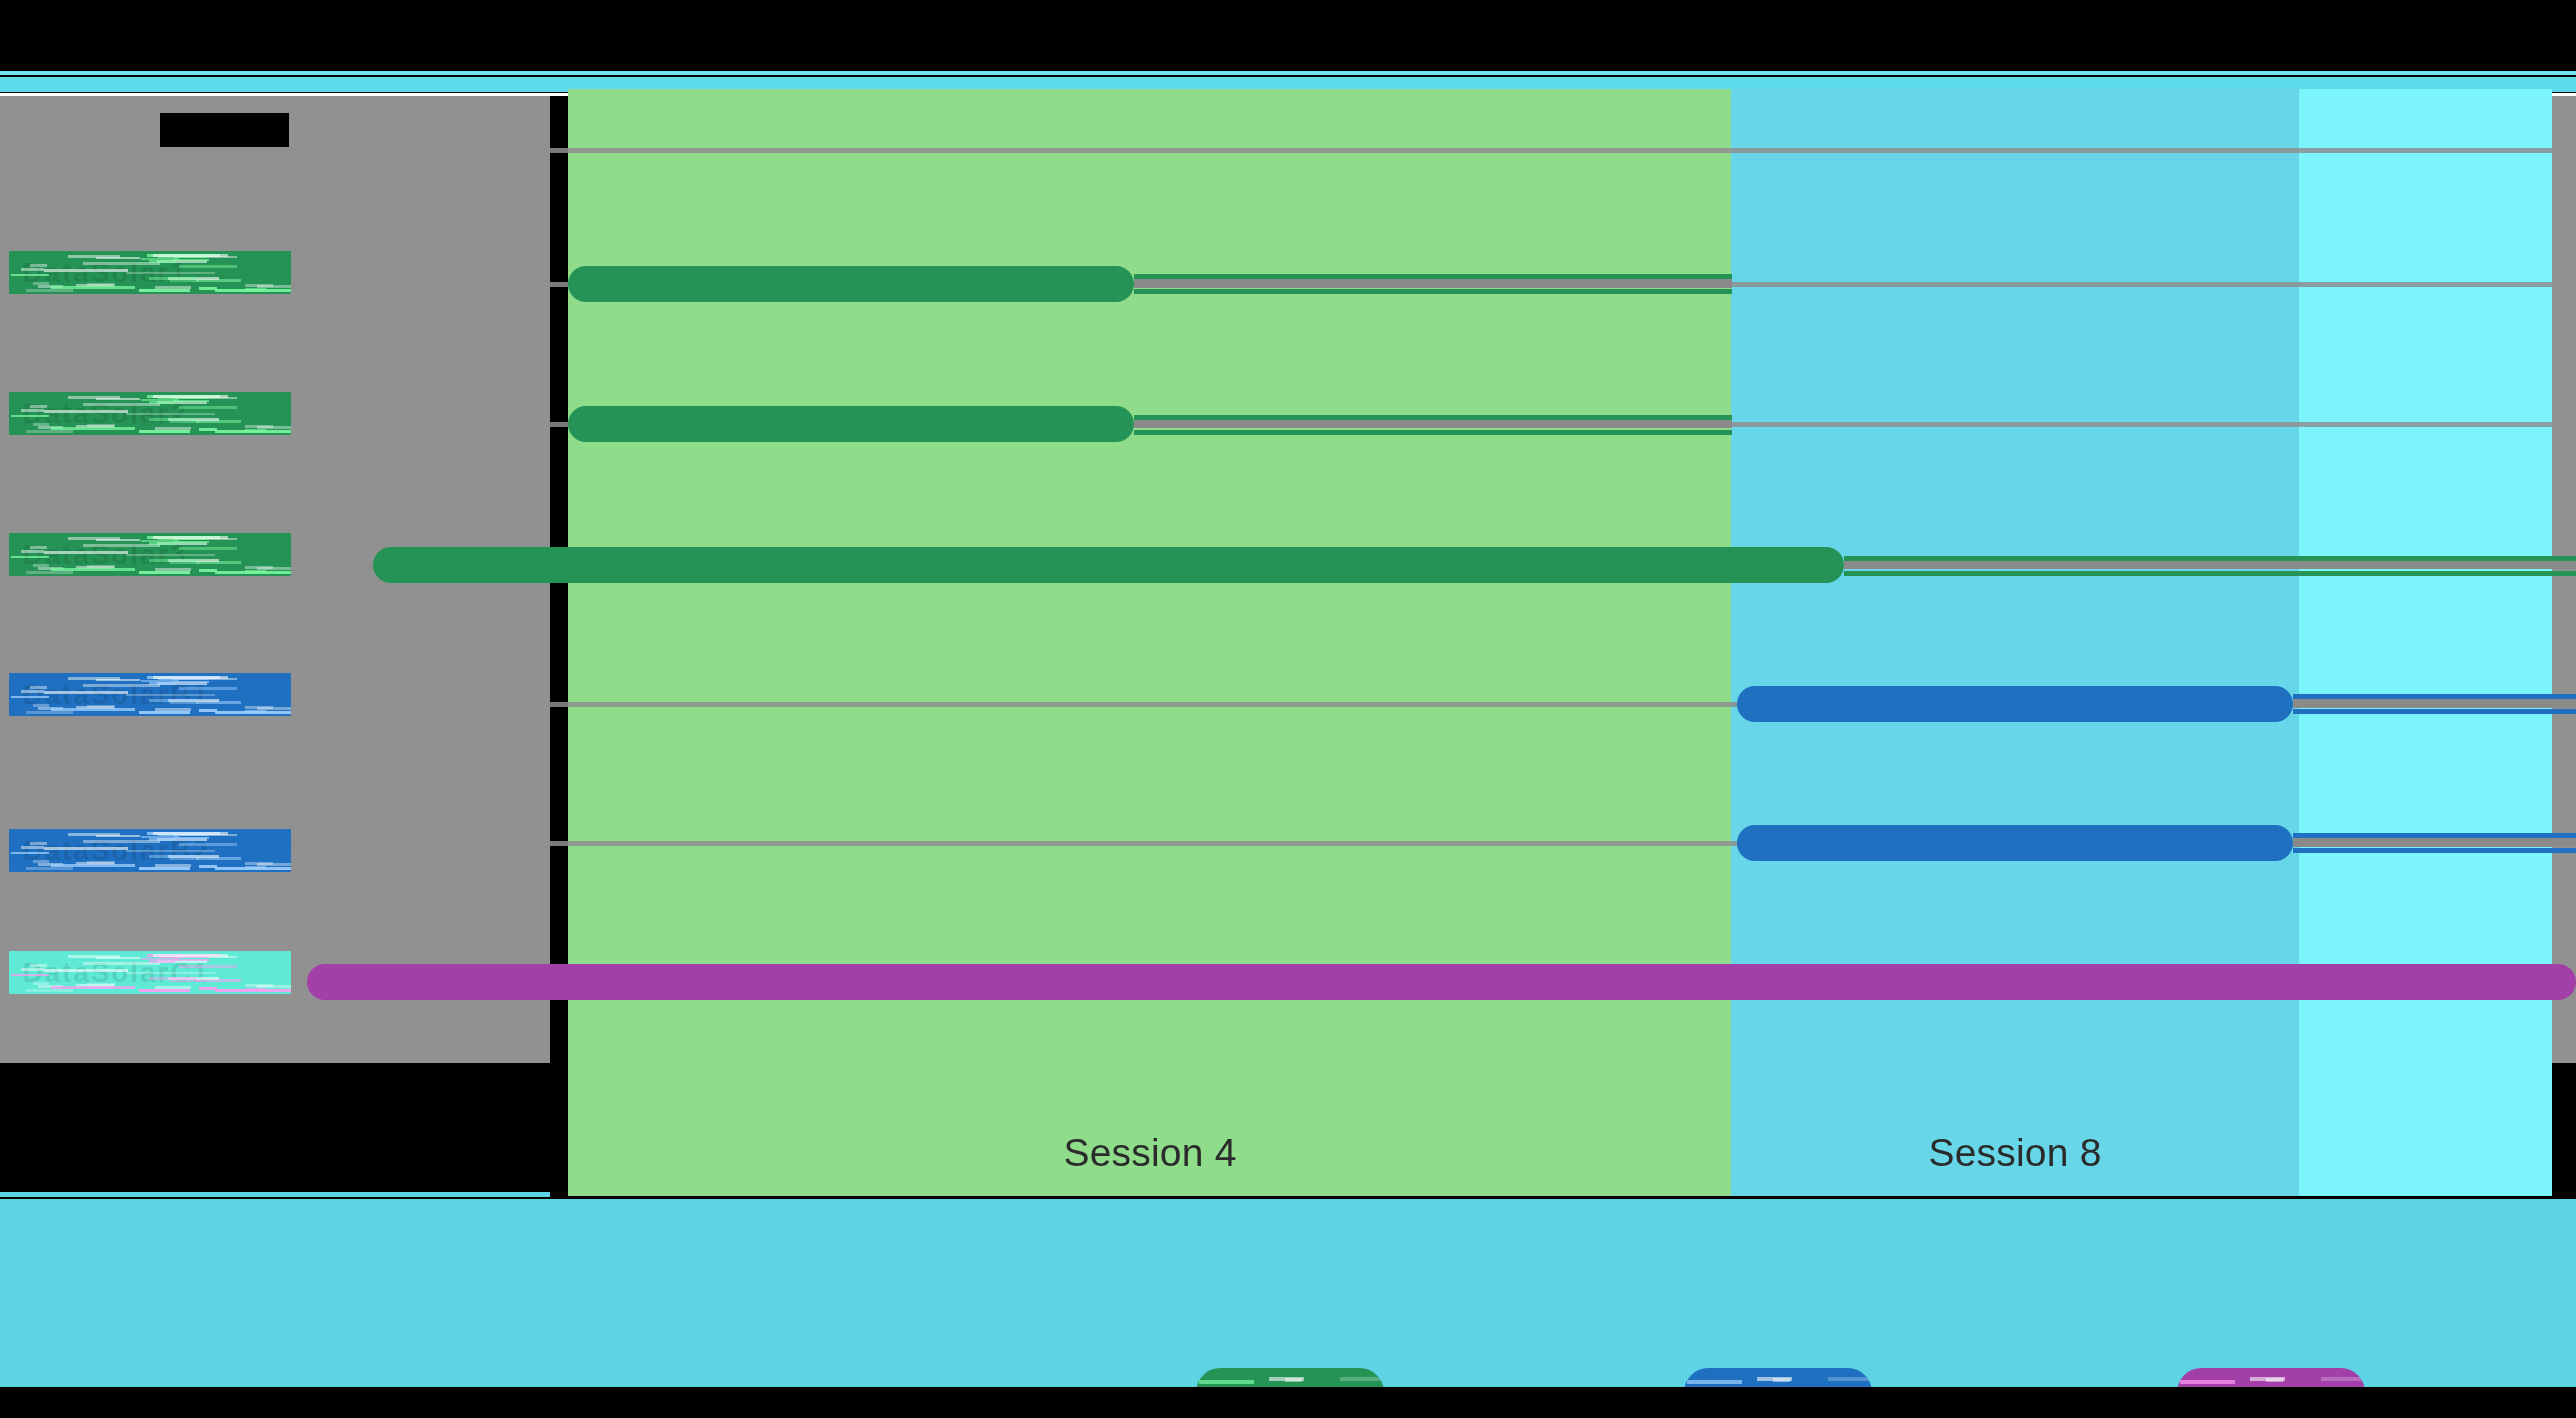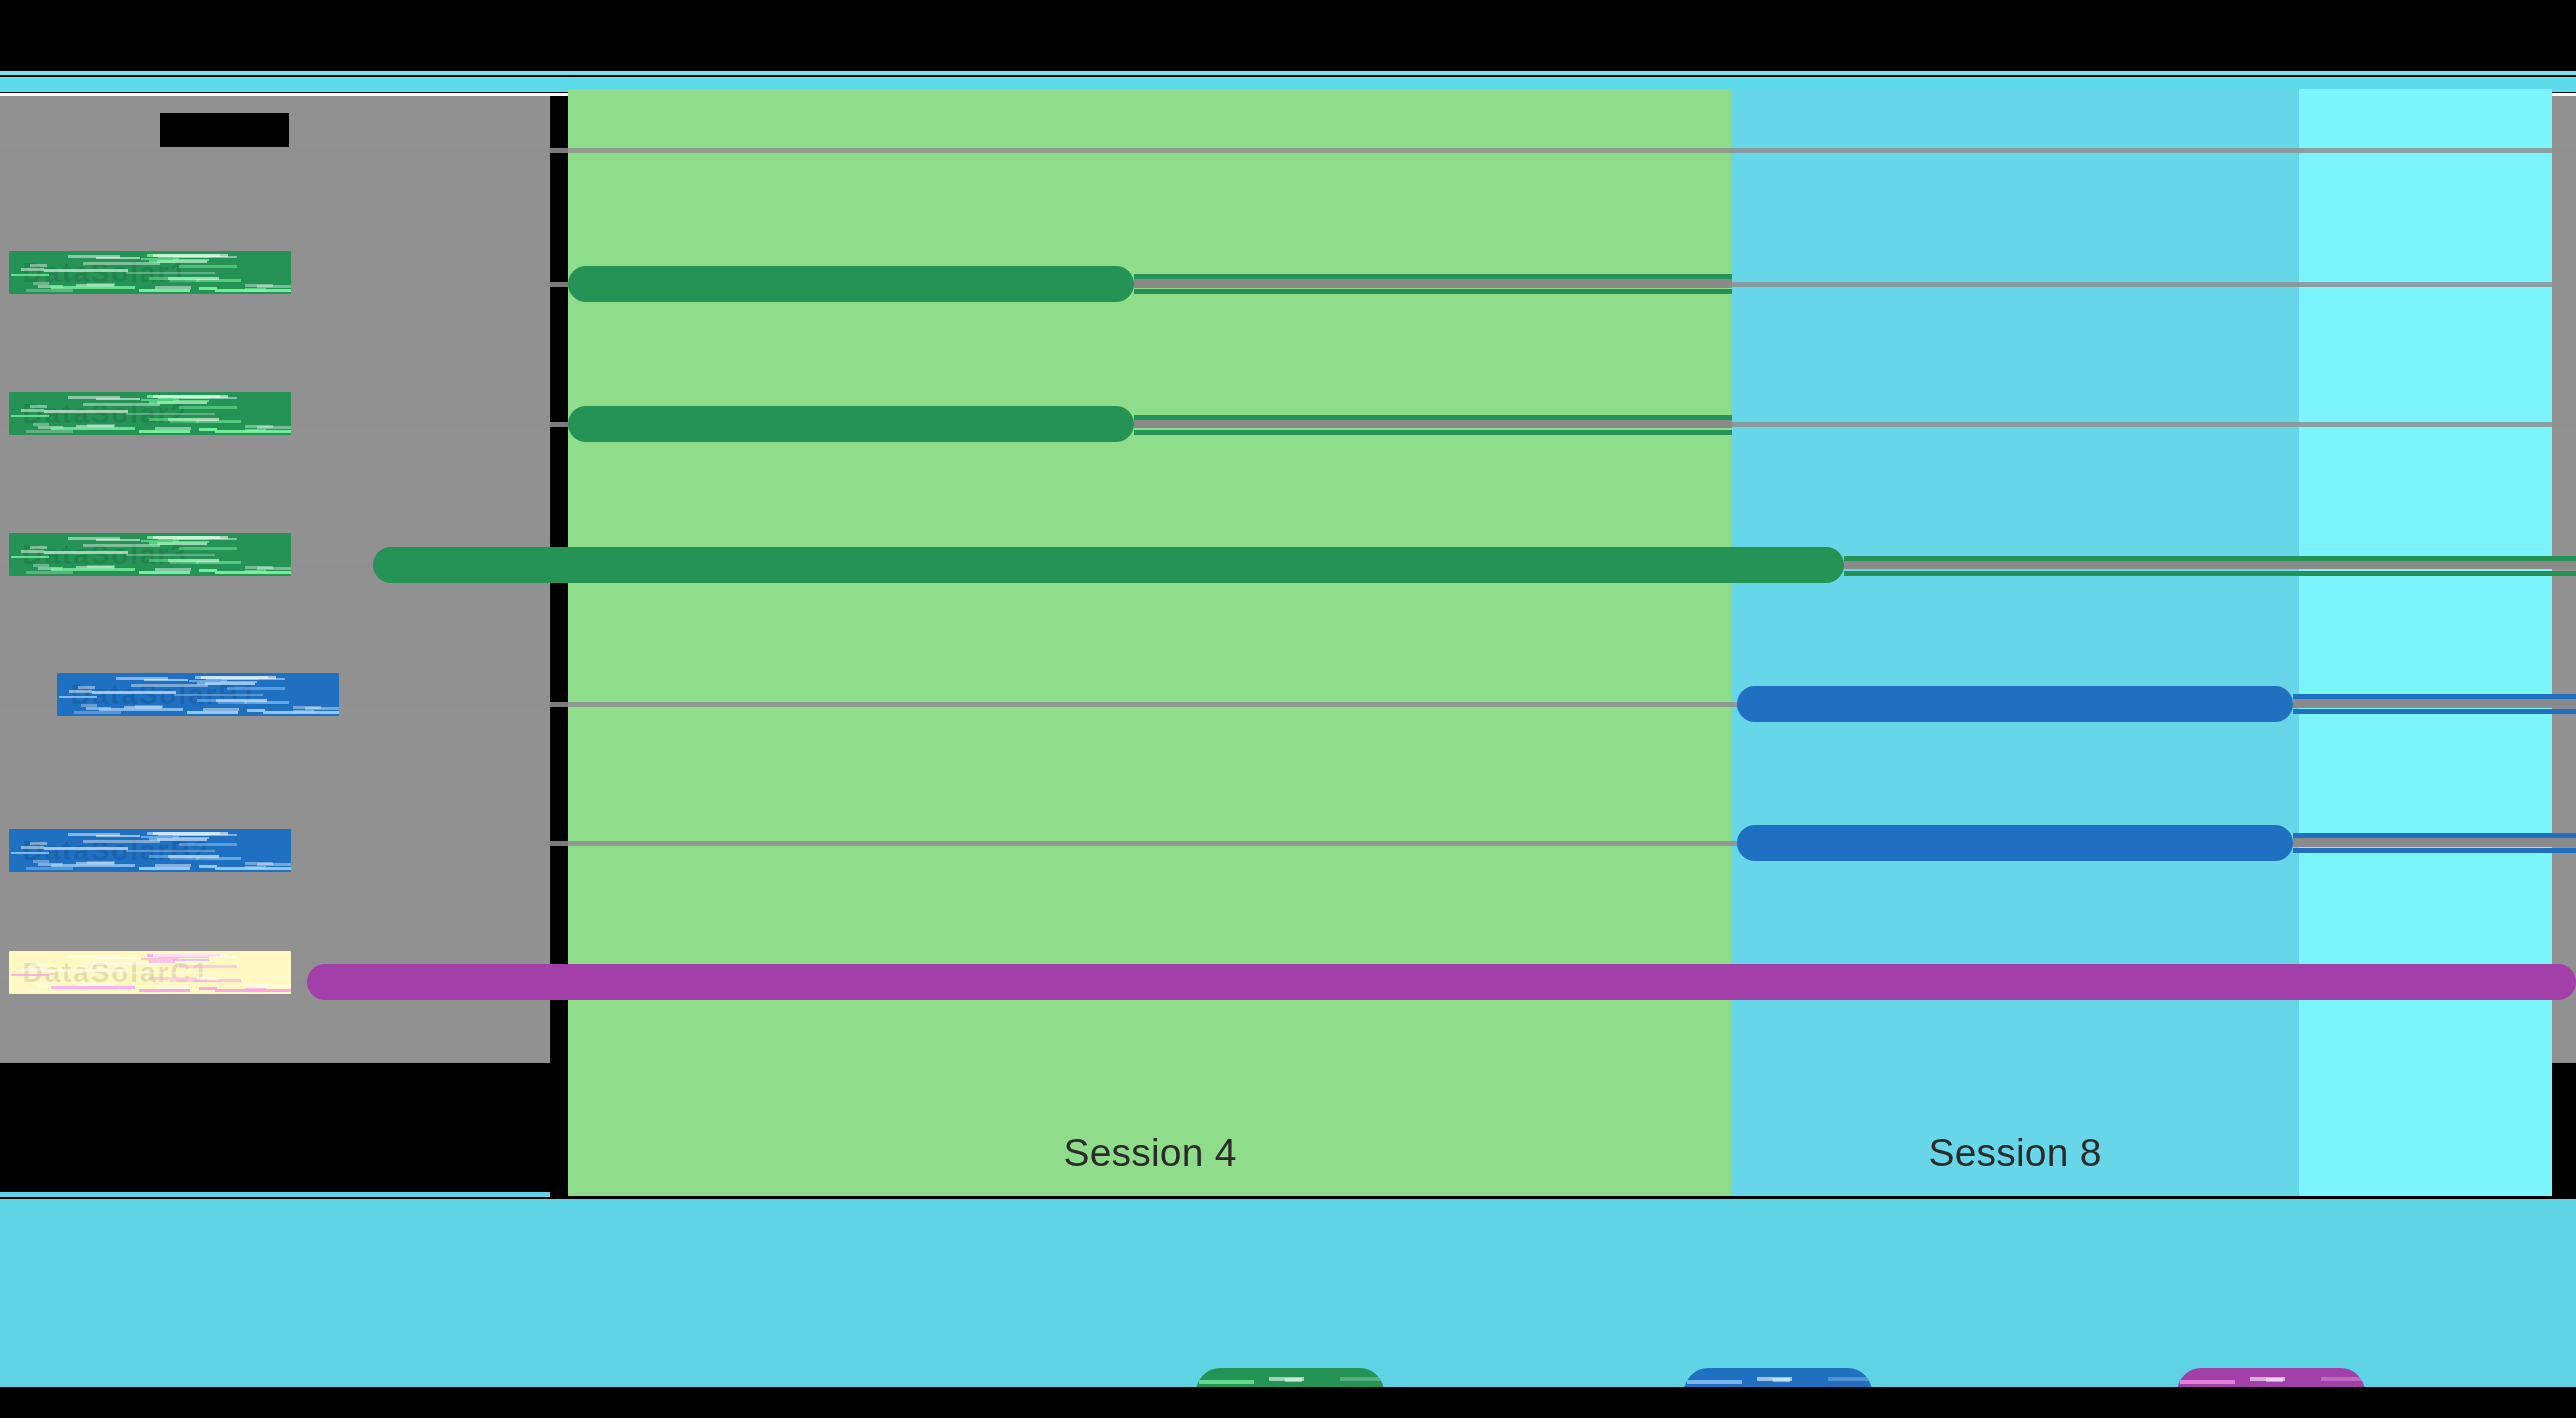--- a/index.html
+++ b/index.html
@@ -316,21 +316,21 @@
           <i style="left: 117px; top: 20.6px; width: 89px; background: rgba(255, 255, 255, 0.65); opacity: 0.43;"></i>
           <i style="left: 140px; top: 9.4px; width: 26px; background: rgb(124, 247, 160); opacity: 0.6;"></i>
           <i style="left: 23.5px; top: 31px; width: 16px; background: rgba(255, 255, 255, 0.65); opacity: 0.48;"></i>
           <i style="left: 144px; top: 2.8px; width: 75px; background: rgba(255, 255, 255, 0.65); opacity: 0.91;"></i>
           <i style="left: 248px; top: 34px; width: 37px; background: rgba(255, 255, 255, 0.65); opacity: 0.59;"></i>
           <i style="left: 159px; top: 26px; width: 51px; background: rgba(255, 255, 255, 0.65); opacity: 0.91;"></i>
           <i style="left: 140px; top: 26px; width: 48px; background: rgb(124, 247, 160); opacity: 0.46;"></i>
           <i style="left: 164px; top: 7.5px; width: 36px; background: rgb(124, 247, 160); opacity: 0.66;"></i>
         </div>
       </div>
-      <div class="ylabel" style="left: 9.4px; top: 673px; width: 282px; height: 43px; background: rgb(31, 112, 192); margin-left: 48px;">
+      <div class="ylabel" style="left: 9.4px; top: 673px; width: 282px; height: 43px; background: rgb(31, 112, 192);">
         <div class="glyphs">DataSolarB1</div>
         <div class="streaks">
           <i style="left: 35px; top: 18px; width: 84px; background: rgba(255, 255, 255, 0.65); opacity: 0.93;"></i>
           <i style="left: 236px; top: 33px; width: 28px; background: rgba(255, 255, 255, 0.65); opacity: 0.57;"></i>
           <i style="left: 146px; top: 35px; width: 36px; background: rgba(255, 255, 255, 0.65); opacity: 0.7;"></i>
           <i style="left: 20.6px; top: 13px; width: 17px; background: rgba(255, 255, 255, 0.65); opacity: 0.64;"></i>
           <i style="left: 187px; top: 28px; width: 45px; background: rgb(159, 208, 255); opacity: 0.56;"></i>
           <i style="left: 148px; top: 9.4px; width: 50px; background: rgba(255, 255, 255, 0.65); opacity: 0.87;"></i>
           <i style="left: 132px; top: 6.6px; width: 38px; background: rgb(159, 208, 255); opacity: 0.57;"></i>
           <i style="left: 17px; top: 38px; width: 47px; background: rgba(255, 255, 255, 0.65); opacity: 0.41;"></i>
@@ -394,21 +394,21 @@
           <i style="left: 117px; top: 20.6px; width: 89px; background: rgba(255, 255, 255, 0.65); opacity: 0.43;"></i>
           <i style="left: 140px; top: 9.4px; width: 26px; background: rgb(159, 208, 255); opacity: 0.6;"></i>
           <i style="left: 23.5px; top: 31px; width: 16px; background: rgba(255, 255, 255, 0.65); opacity: 0.48;"></i>
           <i style="left: 144px; top: 2.8px; width: 75px; background: rgba(255, 255, 255, 0.65); opacity: 0.91;"></i>
           <i style="left: 248px; top: 34px; width: 37px; background: rgba(255, 255, 255, 0.65); opacity: 0.59;"></i>
           <i style="left: 159px; top: 26px; width: 51px; background: rgba(255, 255, 255, 0.65); opacity: 0.91;"></i>
           <i style="left: 140px; top: 26px; width: 48px; background: rgb(159, 208, 255); opacity: 0.46;"></i>
           <i style="left: 164px; top: 7.5px; width: 36px; background: rgb(159, 208, 255); opacity: 0.66;"></i>
         </div>
       </div>
-      <div class="ylabel" style="left: 9.4px; top: 951px; width: 282px; height: 43px; background: #fef9c3;">
+      <div class="ylabel" style="left: 9.4px; top: 951px; width: 282px; height: 43px; background: #5eead4;">
         <div class="glyphs">DataSolarC1</div>
         <div class="streaks">
           <i style="left: 35px; top: 18px; width: 84px; background: rgba(255, 255, 255, 0.65); opacity: 0.93;"></i>
           <i style="left: 236px; top: 33px; width: 28px; background: rgba(255, 255, 255, 0.65); opacity: 0.57;"></i>
           <i style="left: 146px; top: 35px; width: 36px; background: rgba(255, 255, 255, 0.65); opacity: 0.7;"></i>
           <i style="left: 20.6px; top: 13px; width: 17px; background: rgba(255, 255, 255, 0.65); opacity: 0.64;"></i>
           <i style="left: 187px; top: 28px; width: 45px; background: rgb(255, 156, 242); opacity: 0.56;"></i>
           <i style="left: 148px; top: 9.4px; width: 50px; background: rgba(255, 255, 255, 0.65); opacity: 0.87;"></i>
           <i style="left: 132px; top: 6.6px; width: 38px; background: rgb(255, 156, 242); opacity: 0.57;"></i>
           <i style="left: 17px; top: 38px; width: 47px; background: rgba(255, 255, 255, 0.65); opacity: 0.41;"></i>

